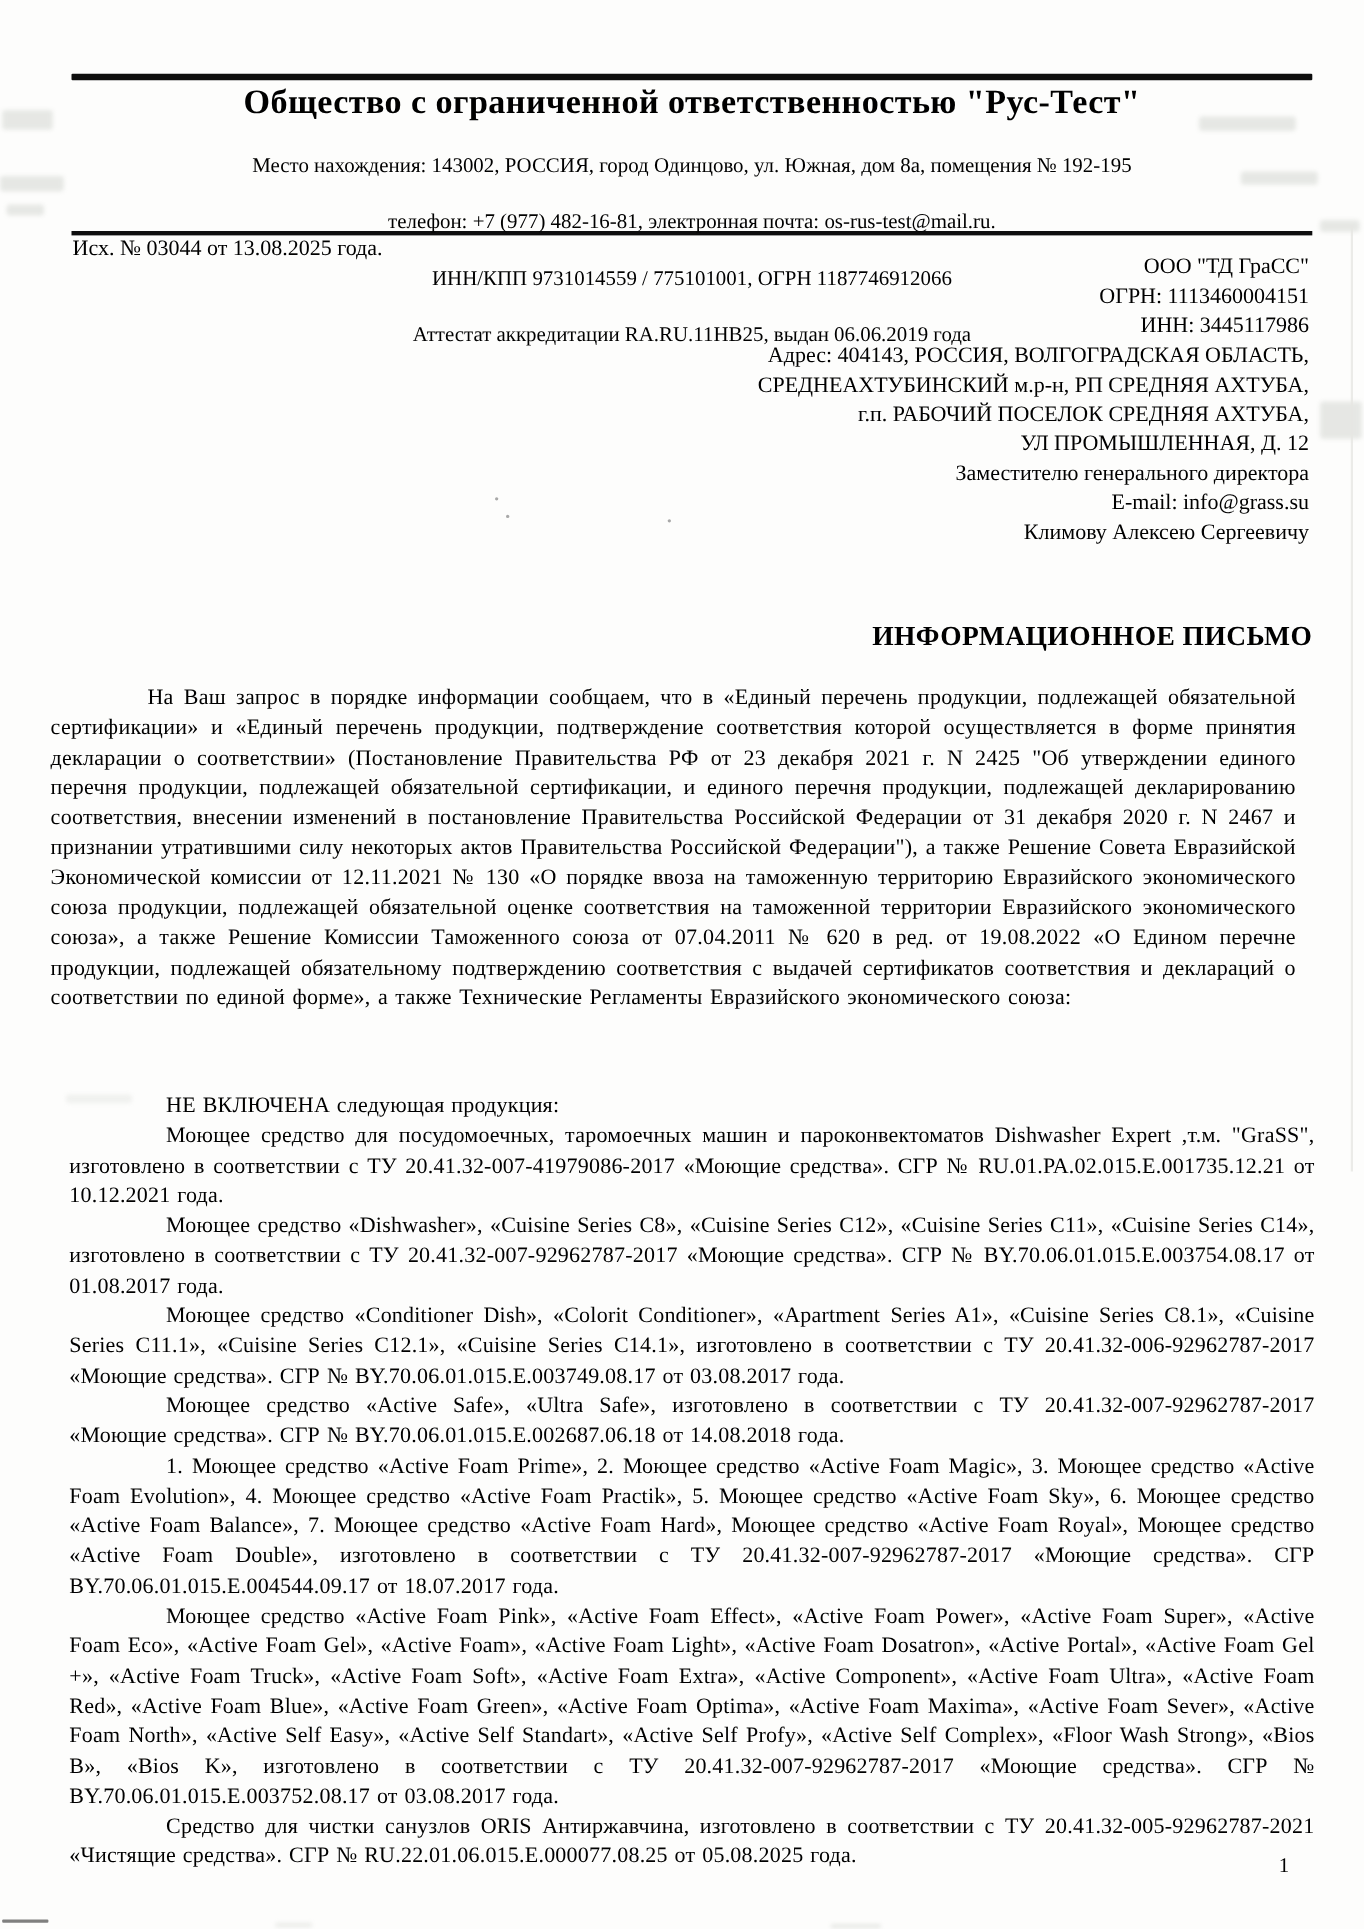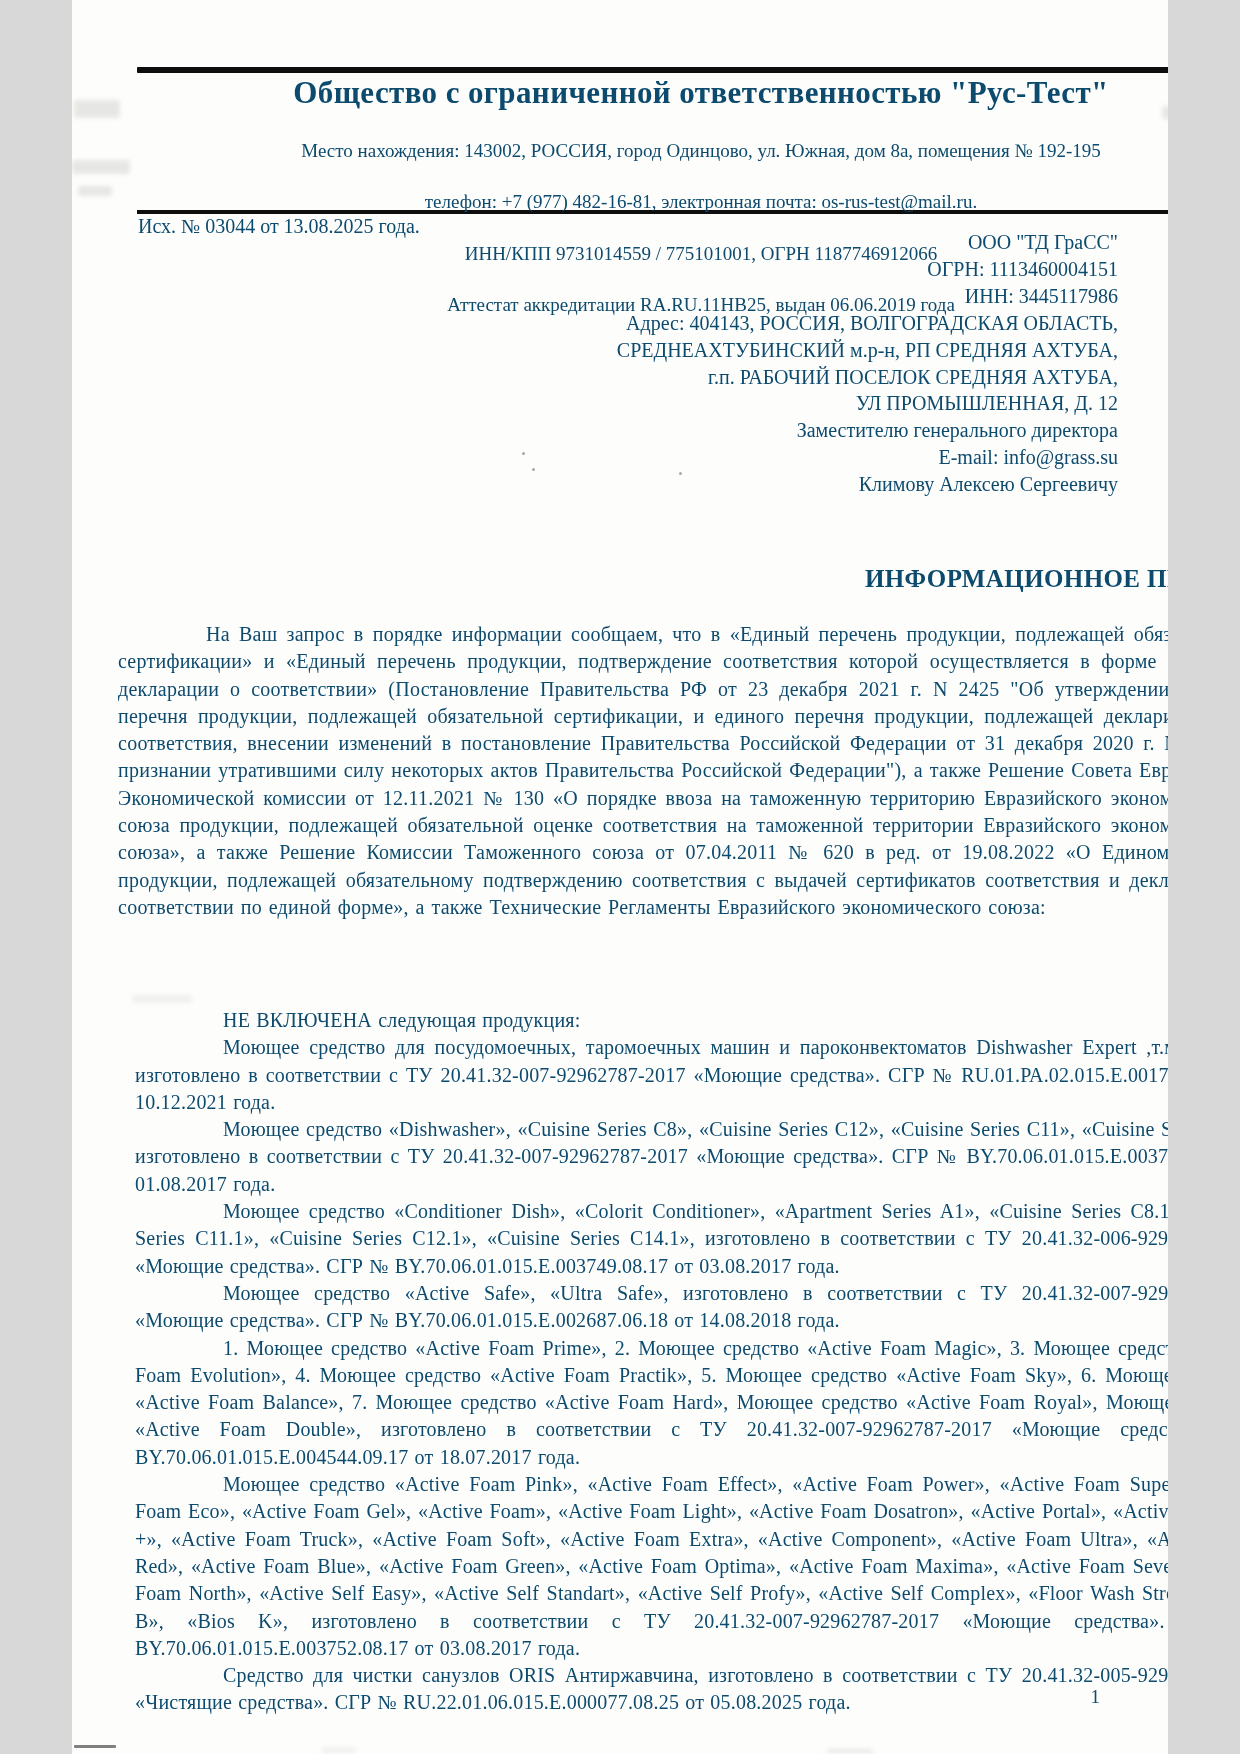--- a/index.html
+++ b/index.html
@@ -1,22 +1,22 @@
 <!DOCTYPE html>
 <html><head>
 <meta charset="utf-8">
 <style>
   html,body{margin:0;padding:0;background:#d8d8d8;}
   .page{
     position:relative;
-    width:1096px;height:1754px;
+    width:1240px;height:1754px;
     margin:0 auto;
     background:#fdfdfc;
     font-family:"Liberation Serif", serif;
-    color:#0c4a6e;
+    color:#000000;
     overflow:hidden;
   }
   
   .rule{position:absolute;left:65px;width:1128px;background:#0e0e0e;}
   .rule-top{top:67px;height:6px;border-radius:1px;}
   .rule-mid{top:210px;height:4px;}
   
   .letterhead{position:absolute;left:65px;width:1128px;top:75px;text-align:center;}
   .company{font-size:31px;font-weight:bold;letter-spacing:.4px;line-height:36px;margin-bottom:3px;}
   .lh-line{font-size:19px;line-height:23.4px;margin-top:28px;}
@@ -28,21 +28,21 @@
   .letter-title{position:absolute;left:65px;width:1128px;top:565px;text-align:right;font-weight:bold;font-size:25px;letter-spacing:.4px;}
   
   .intro{
     position:absolute;left:46px;width:1132px;top:621px;
     font-size:20px;line-height:27.3px;text-align:justify;text-indent:88px;
     letter-spacing:.25px;word-spacing:1.5px;margin:0;
   }
   .products{
     position:absolute;left:63px;width:1132px;top:992px;
     font-size:20px;line-height:27.3px;text-align:justify;
-    letter-spacing:.2px;word-spacing:1px;margin-top:15px;
+    letter-spacing:.2px;word-spacing:1px;
   }
   .products p{margin:0;text-indent:88px;}
   .not-included{margin:0;text-indent:88px;}
   .page-number{position:absolute;right:68px;top:1686px;font-size:19px;}
   
   .smudge{position:absolute;background:#b7bcb4;opacity:.32;filter:blur(2px);border-radius:3px;pointer-events:none;}
   .smudge.dark{background:#555;opacity:.75;filter:none;border-radius:1px;}
   .dot{position:absolute;width:3px;height:3px;background:#6f6f6f;border-radius:50%;opacity:.6;pointer-events:none;}
   .vstreak{position:absolute;top:205px;left:1228px;width:2px;height:860px;background:#e6e6e2;opacity:.8;pointer-events:none;}
 </style>
@@ -76,21 +76,21 @@
     <div>E-mail: info@grass.su</div>
     <div>Климову Алексею Сергеевичу</div>
   </div>
 
   <div class="letter-title">ИНФОРМАЦИОННОЕ ПИСЬМО</div>
 
   <p class="intro">На Ваш запрос в порядке информации сообщаем, что в «Единый перечень продукции, подлежащей обязательной сертификации» и «Единый перечень продукции, подтверждение соответствия которой осуществляется в форме принятия декларации о соответствии» (Постановление Правительства РФ от 23 декабря 2021 г. N 2425 "Об утверждении единого перечня продукции, подлежащей обязательной сертификации, и единого перечня продукции, подлежащей декларированию соответствия, внесении изменений в постановление Правительства Российской Федерации от 31 декабря 2020 г. N 2467 и признании утратившими силу некоторых актов Правительства Российской Федерации"), а также Решение Совета Евразийской Экономической комиссии от 12.11.2021 № 130 «О порядке ввоза на таможенную территорию Евразийского экономического союза продукции, подлежащей обязательной оценке соответствия на таможенной территории Евразийского экономического союза», а также Решение Комиссии Таможенного союза от 07.04.2011 № 620 в ред. от 19.08.2022 «О Едином перечне продукции, подлежащей обязательному подтверждению соответствия с выдачей сертификатов соответствия и деклараций о соответствии по единой форме», а также Технические Регламенты Евразийского экономического союза:</p>
 
   <div class="products">
     <p class="not-included">НЕ ВКЛЮЧЕНА следующая продукция:</p>
-    <p>Моющее средство для посудомоечных, таромоечных машин и пароконвектоматов Dishwasher Expert ,т.м. "GraSS", изготовлено в соответствии с ТУ 20.41.32-007-92962787-2017 «Моющие средства». СГР № RU.01.РА.02.015.Е.001735.12.21 от 10.12.2021 года.</p>
+    <p>Моющее средство для посудомоечных, таромоечных машин и пароконвектоматов Dishwasher Expert ,т.м. "GraSS", изготовлено в соответствии с ТУ 20.41.32-007-41979086-2017 «Моющие средства». СГР № RU.01.РА.02.015.Е.001735.12.21 от 10.12.2021 года.</p>
     <p>Моющее средство «Dishwasher», «Cuisine Series C8», «Cuisine Series C12», «Cuisine Series C11», «Cuisine Series C14», изготовлено в соответствии с ТУ 20.41.32-007-92962787-2017 «Моющие средства». СГР № BY.70.06.01.015.Е.003754.08.17 от 01.08.2017 года.</p>
     <p>Моющее средство «Conditioner Dish», «Colorit Conditioner», «Apartment Series A1», «Cuisine Series C8.1», «Cuisine Series C11.1», «Cuisine Series C12.1», «Cuisine Series C14.1», изготовлено в соответствии с ТУ 20.41.32-006-92962787-2017 «Моющие средства». СГР № BY.70.06.01.015.Е.003749.08.17 от 03.08.2017 года.</p>
     <p>Моющее средство «Active Safe», «Ultra Safe», изготовлено в соответствии с ТУ 20.41.32-007-92962787-2017 «Моющие средства». СГР № BY.70.06.01.015.Е.002687.06.18 от 14.08.2018 года.</p>
     <p>1. Моющее средство «Active Foam Prime», 2. Моющее средство «Active Foam Magic», 3. Моющее средство «Active Foam Evolution», 4. Моющее средство «Active Foam Practik», 5. Моющее средство «Active Foam Sky», 6. Моющее средство «Active Foam Balance», 7. Моющее средство «Active Foam Hard», Моющее средство «Active Foam Royal», Моющее средство «Active Foam Double», изготовлено в соответствии с ТУ 20.41.32-007-92962787-2017 «Моющие средства». СГР BY.70.06.01.015.Е.004544.09.17 от 18.07.2017 года.</p>
     <p>Моющее средство «Active Foam Pink», «Active Foam Effect», «Active Foam Power», «Active Foam Super», «Active Foam Eco», «Active Foam Gel», «Active Foam», «Active Foam Light», «Active Foam Dosatron», «Active Portal», «Active Foam Gel +», «Active Foam Truck», «Active Foam Soft», «Active Foam Extra», «Active Component», «Active Foam Ultra», «Active Foam Red», «Active Foam Blue», «Active Foam Green», «Active Foam Optima», «Active Foam Maxima», «Active Foam Sever», «Active Foam North», «Active Self Easy», «Active Self Standart», «Active Self Profy», «Active Self Complex», «Floor Wash Strong», «Bios B», «Bios K», изготовлено в соответствии с ТУ 20.41.32-007-92962787-2017 «Моющие средства». СГР № BY.70.06.01.015.Е.003752.08.17 от 03.08.2017 года.</p>
     <p>Средство для чистки санузлов ORIS Антиржавчина, изготовлено в соответствии с ТУ 20.41.32-005-92962787-2021 «Чистящие средства». СГР № RU.22.01.06.015.Е.000077.08.25 от 05.08.2025 года.</p>
   </div>
 
   <div class="page-number">1</div>
 

